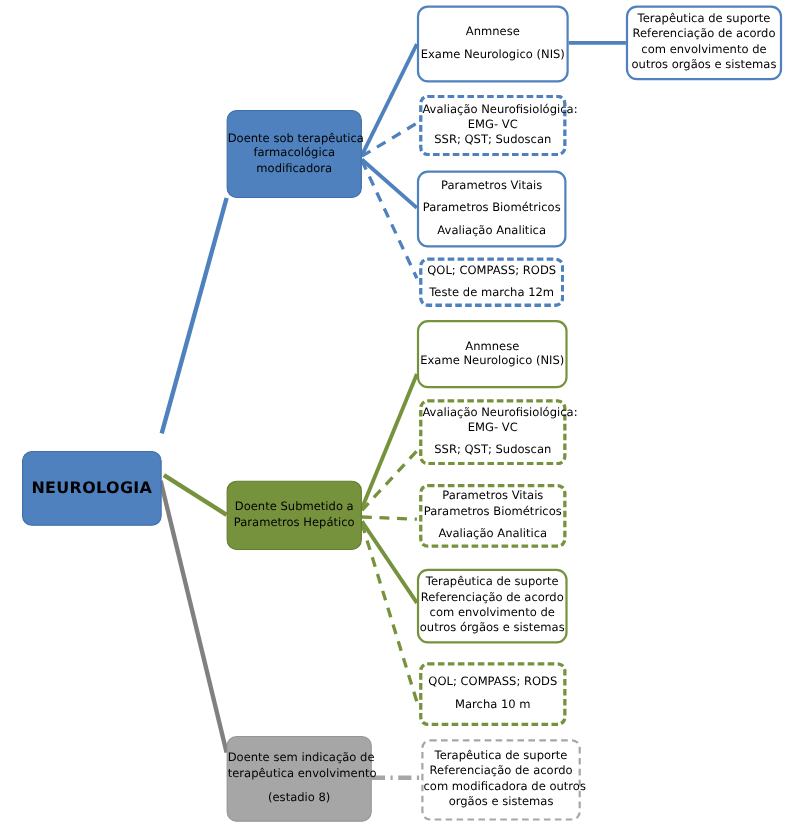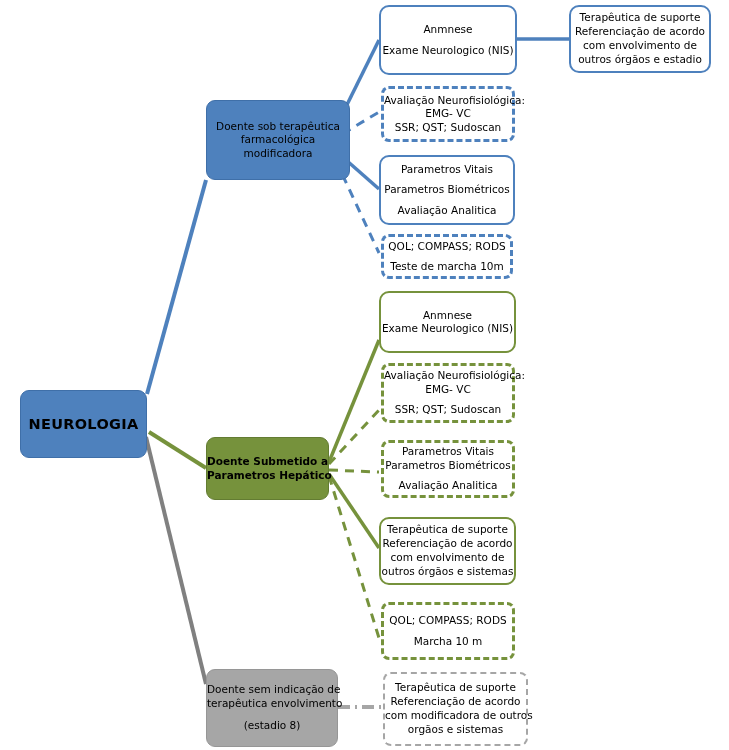--- a/index.html
+++ b/index.html
@@ -43,20 +43,21 @@
   }
 
   
   .root {
     background: #4e81bd;
     border: 1px solid #3f6fa8;
     border-radius: 9px;
     font-size: 14.5px;
     font-weight: bold;
     letter-spacing: 0.3px;
+    margin-top: 20px;
   }
 
   
   .cat-blue {
     background: #4e81bd;
     border: 1px solid #3f6fa8;
     border-radius: 9px;
     font-size: 10.5px;
   }
   .cat-green {
@@ -112,56 +113,56 @@
     <line x1="329" y1="474" x2="379" y2="548" stroke="#76923c" stroke-width="3.5"></line>
     <line x1="329" y1="476" x2="379" y2="638" stroke="#76923c" stroke-width="3" stroke-dasharray="9 7"></line>
 
     <line x1="338" y1="707" x2="383" y2="707" stroke="#a6a6a6" stroke-width="4" stroke-dasharray="12 5 2 5"></line>
   </svg>
 
   <div class="node root" style="left:20px; top:390px; width:127px; height:68px;">
     <span class="ln">NEUROLOGIA</span>
   </div>
 
-  <div class="node cat-blue" style="left:206px; top:100px; width:144px; height:80px;">
+  <div class="node cat-blue" style="left:206px; top:100px; width:123px; height:80px;">
     <span class="ln">Doente sob terapêutica</span>
     <span class="ln">farmacológica</span>
     <span class="ln">modificadora</span>
   </div>
 
   <div class="node leaf blue-solid" style="left:379px; top:5px; width:138px; height:70px;">
     <span class="ln">Anmnese</span>
     <span class="ln gap-top">Exame Neurologico (NIS)</span>
   </div>
 
   <div class="node leaf blue-solid" style="left:569px; top:5px; width:142px; height:68px; line-height:1.33;">
     <span class="ln">Terapêutica de suporte</span>
     <span class="ln">Referenciação de acordo</span>
     <span class="ln">com envolvimento de</span>
-    <span class="ln">outros órgãos e estadio</span>
+    <span class="ln">outros orgãos e sistemas</span>
   </div>
 
   <div class="node leaf blue-dash" style="left:381px; top:86px; width:134px; height:56px;">
     <span class="ln">Avaliação Neurofisiológica:</span>
     <span class="ln">EMG- VC</span>
     <span class="ln">SSR; QST;  Sudoscan</span>
   </div>
 
   <div class="node leaf blue-solid" style="left:379px; top:155px; width:136px; height:70px;">
     <span class="ln">Parametros Vitais</span>
     <span class="ln gap-top">Parametros Biométricos</span>
     <span class="ln gap-top">Avaliação Analitica</span>
   </div>
 
   <div class="node leaf blue-dash" style="left:381px; top:234px; width:132px; height:45px;">
     <span class="ln">QOL; COMPASS;  RODS</span>
-    <span class="ln gap-top">Teste de marcha 10m</span>
-  </div>
-
-  <div class="node cat-green" style="left:206px; top:437px; width:123px; height:63px;font-weight:bold;">
+    <span class="ln gap-top">Teste de marcha 12m</span>
+  </div>
+
+  <div class="node cat-green" style="left:206px; top:437px; width:123px; height:63px;">
     <span class="ln">Doente Submetido a</span>
     <span class="ln">Parametros Hepático</span>
   </div>
 
   <div class="node leaf green-solid" style="left:379px; top:291px; width:137px; height:62px;">
     <span class="ln">Anmnese</span>
     <span class="ln">Exame Neurologico (NIS)</span>
   </div>
 
   <div class="node leaf green-dash" style="left:381px; top:363px; width:134px; height:60px;">

